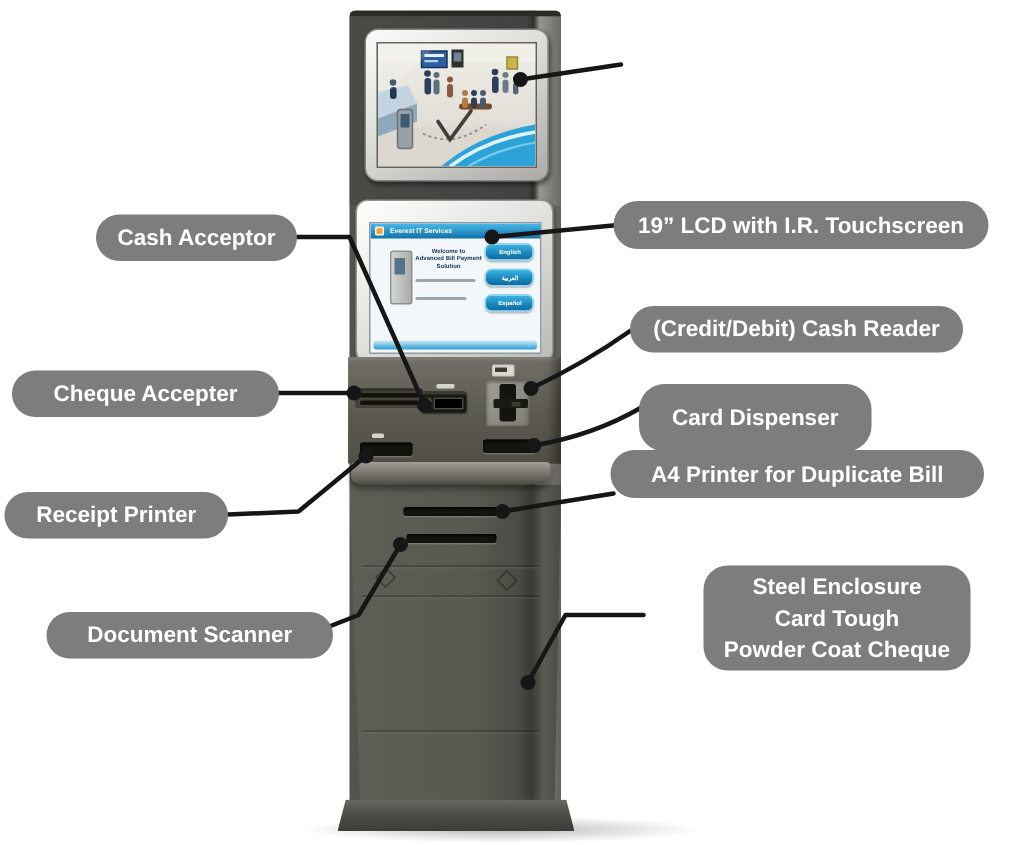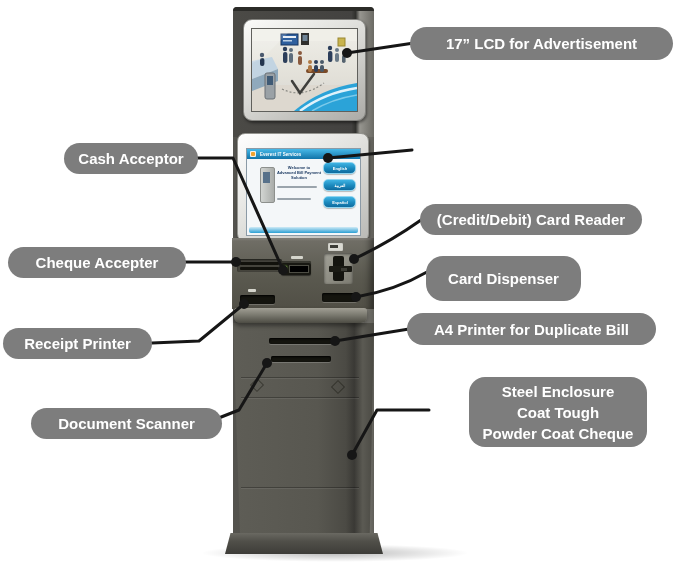--- a/index.html
+++ b/index.html
@@ -241,35 +241,35 @@
       <circle cx="236" cy="262" r="5"></circle>
       <circle cx="244" cy="304" r="5"></circle>
       <circle cx="267" cy="363" r="5"></circle>
       <circle cx="354" cy="259" r="5"></circle>
       <circle cx="356" cy="297" r="5"></circle>
       <circle cx="335" cy="341" r="5"></circle>
       <circle cx="352" cy="455" r="5"></circle>
     </g>
   </svg>
 
-  <div class="pill" style="left:410px;top:27px;width:263px;height:33px;">
-    <span>17” LCD for Advertisement</span>
+  <div class="pill" style="left:409px;top:134px;width:250px;height:32px;">
+    <span>19” LCD with I.R. Touchscreen</span>
   </div>
   <div class="pill" style="left:420px;top:204px;width:222px;height:31px;">
-    <span>(Credit/Debit) Card Reader</span>
+    <span>(Credit/Debit) Cash Reader</span>
   </div>
   <div class="pill" style="left:426px;top:256px;width:155px;height:45px;">
     <span>Card Dispenser</span>
   </div>
-  <div class="pill" style="left:407px;top:313px;width:249px;height:32px;">
+  <div class="pill" style="left:407px;top:300px;width:249px;height:32px;">
     <span>A4 Printer for Duplicate Bill</span>
   </div>
   <div class="pill multiline" style="left:426px;top:377px;width:178px;height:70px;margin-left:43px;">
     <span>Steel Enclosure</span>
-    <span>Coat Tough</span>
+    <span>Card Tough</span>
     <span>Powder Coat Cheque</span>
   </div>
   <div class="pill" style="left:64px;top:143px;width:134px;height:31px;">
     <span>Cash Acceptor</span>
   </div>
   <div class="pill" style="left:8px;top:247px;width:178px;height:31px;">
     <span>Cheque Accepter</span>
   </div>
   <div class="pill" style="left:3px;top:328px;width:149px;height:31px;">
     <span>Receipt Printer</span>

